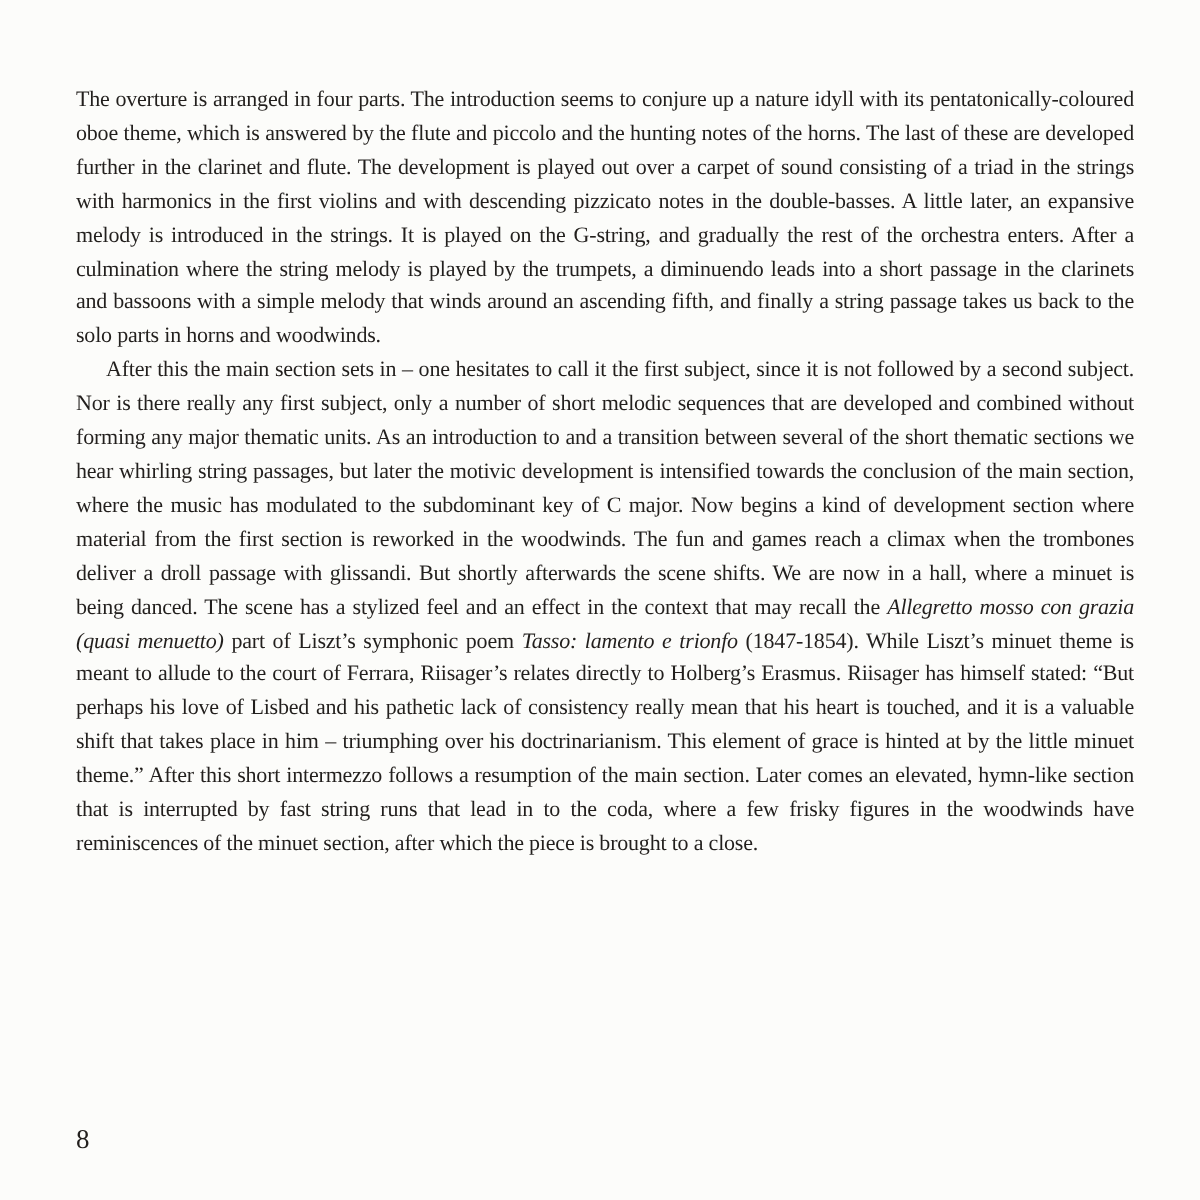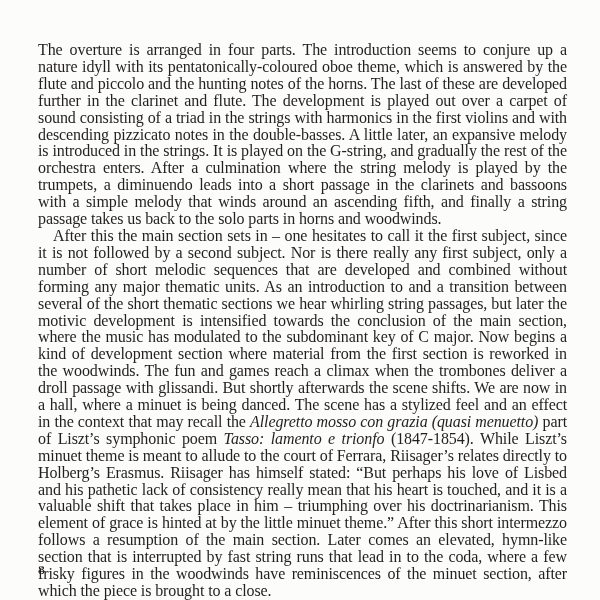--- a/index.html
+++ b/index.html
@@ -19,21 +19,21 @@
     background: var(--paper);
     overflow: hidden;
   }
   .text-block {
     position: absolute;
     left: 38px;
     top: 42px;
     width: 529px;
     color: var(--ink);
     font-family: "Liberation Serif", "DejaVu Serif", serif;
-    font-size: 16px;
+    font-size: 11px;
     line-height: 16.9px;
     letter-spacing: -0.1px;
     text-align: justify;
   }
   p.para {
     margin: 0;
     padding: 0;
   }
   p.para.indented {
     text-indent: 15px;

